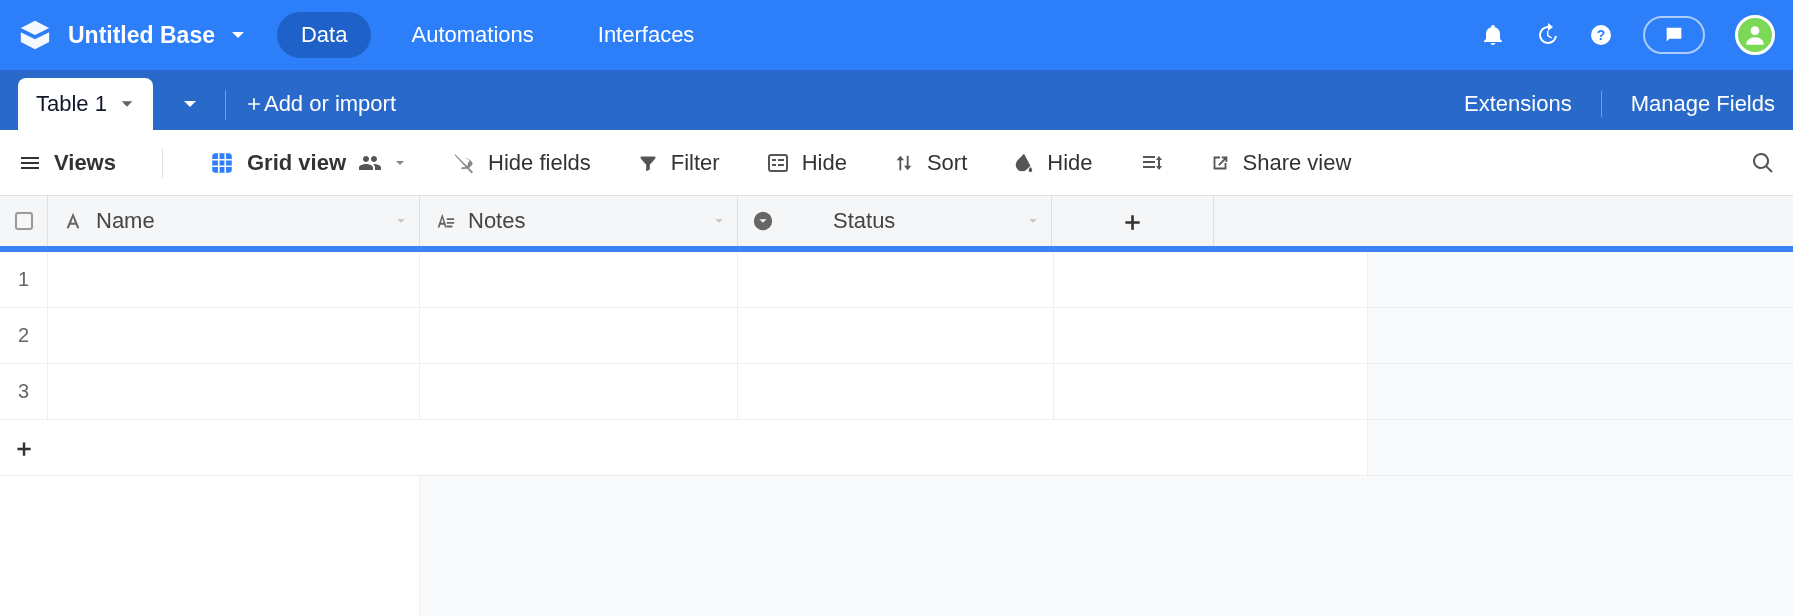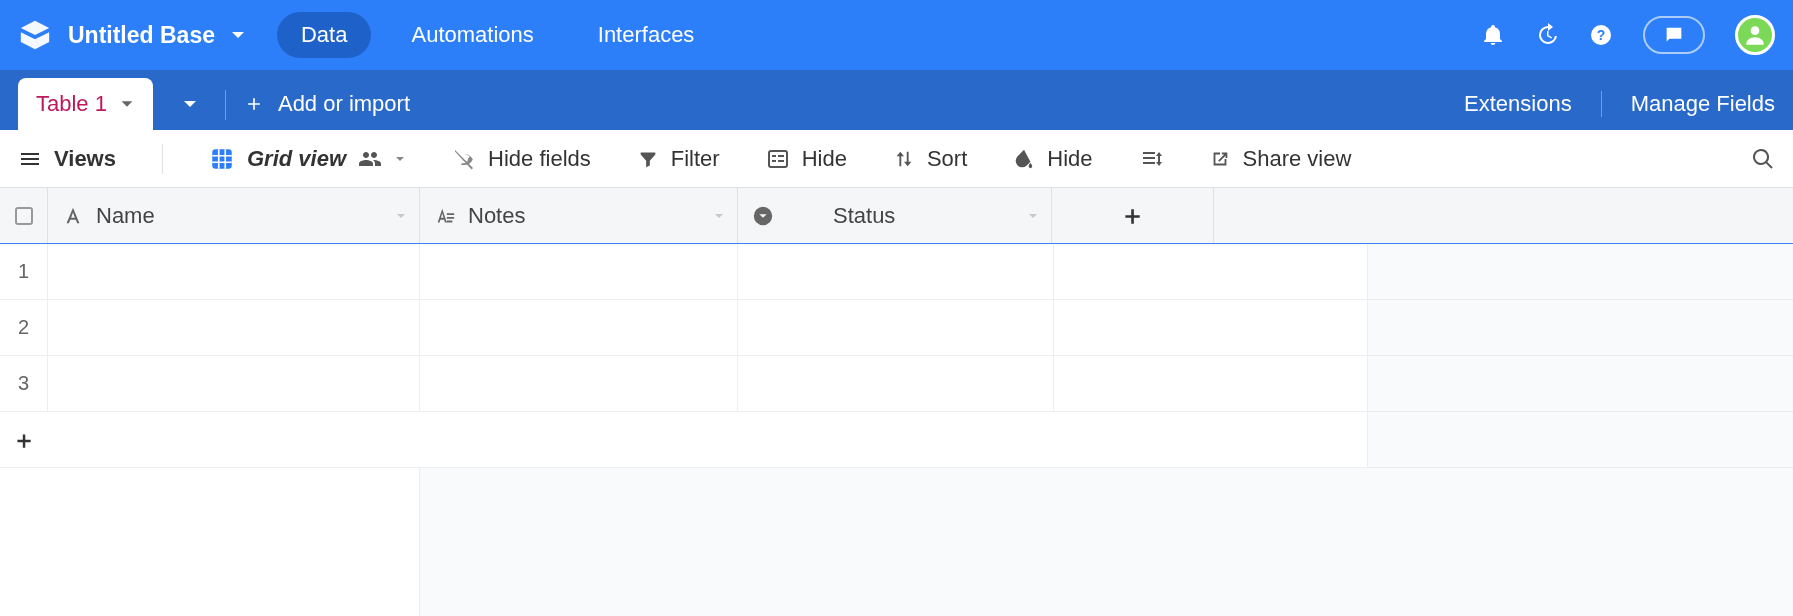--- a/index.html
+++ b/index.html
@@ -15,38 +15,38 @@
   .nav-tab.active { background: #1e61c9; }
   .header-spacer { flex: 1; }
   .header-icons { display: flex; align-items: center; gap: 30px; }
   .hicon { color: #fff; cursor: pointer; display: flex; align-items: center; justify-content: center; }
   .comment-btn { border: 2px solid rgba(255,255,255,0.6); border-radius: 22px; padding: 6px 18px; display:flex; align-items:center; }
   .share-btn { background: #fff; color: #2d7ff9; border-radius: 22px; padding: 8px 22px; font-size: 22px; font-weight: 500; display: flex; align-items: center; gap: 10px; cursor:pointer;}
   .avatar { width: 40px; height: 40px; border-radius: 50%; background: #7cd957; border: 3px solid #fff; display:flex; align-items:center; justify-content:center; }
 
   
   .tabbar { background: #2869c9; height: 60px; display: flex; align-items: flex-end; padding: 0 18px 0 18px; color: #fff; }
-  .table-tab { background: #fff; color: #be185d; height: 52px; border-radius: 8px 8px 0 0; padding: 0 18px; display: flex; align-items: center; gap: 12px; font-size: 22px; font-weight: 500; cursor:pointer;}
+  .table-tab { background: #fff; color: #0f172a; height: 52px; border-radius: 8px 8px 0 0; padding: 0 18px; display: flex; align-items: center; gap: 12px; font-size: 22px; font-weight: 500; cursor:pointer;}
   .tab-expand { width: 54px; height: 52px; display:flex; align-items:center; justify-content:center; margin-left:10px; cursor:pointer;}
   .tab-divider { width: 1px; height: 30px; background: rgba(255,255,255,0.35); margin: 0 8px 10px 8px; }
-  .add-import { display:flex; align-items:center; gap:14px; font-size:22px; height:52px; padding: 0 10px; cursor:pointer;}
+  .add-import { display:flex; align-items:center; font-size:22px; height:52px; padding: 0 10px; cursor:pointer;}
   .tabbar-spacer { flex:1; }
   .tabbar-right { display:flex; align-items:center; gap: 25px; height:52px; font-size:22px; }
   .tbr-divider { width:1px; height:26px; background: rgba(255,255,255,0.35); margin: 0 4px; }
   .tbr-link { cursor:pointer; }
 
   
-  .toolbar { height: 58px; display: flex; align-items: center; padding: 0 18px; gap: 46px; border-bottom: 1px solid #dde1e6; color: #333; }
+  .toolbar { height: 66px; display: flex; align-items: center; padding: 0 18px; gap: 46px; border-bottom: 1px solid #dde1e6; color: #333; }
   .tb-item { display: flex; align-items: center; gap: 12px; font-size: 22px; cursor:pointer; color:#333; }
   .tb-divider { width:1px; height:30px; background:#dde1e6; }
   .toolbar-spacer { flex:1; }
 
   
   .grid { display:flex; flex-direction:column; }
-  .grid-header { display:flex; height:56px; background:#f5f6f8; border-bottom:1px solid #3b82f6; }
+  .grid-header { display:flex; height:56px; background:#f5f6f8; border-bottom:6px solid #3b82f6; }
   .col { display:flex; align-items:center; padding:0 14px; font-size:22px; color:#444; border-right:1px solid #dde1e6; position:relative;}
   .col .caret { position:absolute; right:12px; opacity:.4;}
   .col-checkbox { width:48px; justify-content:center; background:#f5f6f8; }
   .checkbox { width:18px; height:18px; border:2px solid #999; border-radius:3px; cursor:pointer;}
   .col-name   { width:372px; }
   .col-notes  { width:318px; }
   .col-attach { width:316px; }
   .col-status { width:314px;gap:47px; }
   .col-add    { width:162px; justify-content:center; cursor:pointer; font-size:26px; font-weight:600; color:#333; }
   .col-rest   { flex:1; border-right:none; }
@@ -159,21 +159,21 @@
         <path d="M3 6h18v2H3zM3 11h18v2H3zM3 16h18v2H3z"></path>
       </svg>
     <span style="font-weight:600;">Views</span>
   </div>
   <div class="tb-divider"></div>
   <div class="tb-item">
     <svg width="26" height="26" viewBox="0 0 24 24" fill="#2d7ff9">
         <rect x="3" y="3" width="18" height="18" rx="3"></rect>
         <path d="M3 9h18M3 15h18M9 3v18M15 3v18" stroke="#fff" stroke-width="1.5"></path>
       </svg>
-    <span style="font-weight:600;font-style:italic;">Grid view</span>
+    <span style="font-weight:600;">Grid view</span>
     <svg width="24" height="24" viewBox="0 0 24 24" fill="#555">
         <path d="M16 11c1.66 0 3-1.34 3-3s-1.34-3-3-3-3 1.34-3 3 1.34 3 3 3zM8 11c1.66 0 3-1.34 3-3S9.66 5 8 5 5 6.34 5 8s1.34 3 3 3zm0 2c-2.33 0-7 1.17-7 3.5V19h14v-2.5C15 14.17 10.33 13 8 13zm8 0c-.29 0-.62.02-.97.05 1.16.84 1.97 1.97 1.97 3.45V19h6v-2.5c0-2.33-4.67-3.5-7-3.5z"></path>
       </svg>
     <svg width="12" height="12" viewBox="0 0 12 12" fill="#888">
         <path d="M2 4l4 4 4-4z"></path>
       </svg>
   </div>
 
   <div class="tb-item">
     <svg width="24" height="24" viewBox="0 0 24 24" fill="#555">

